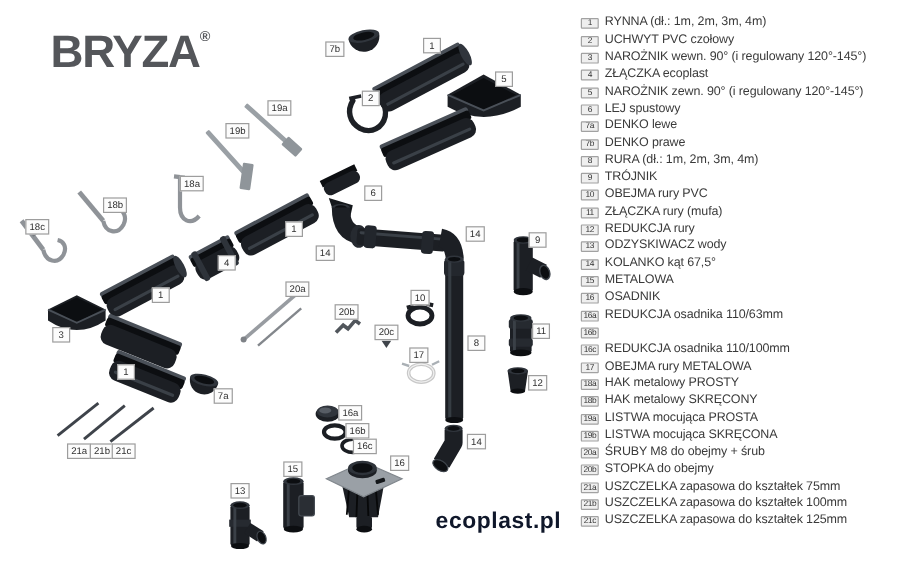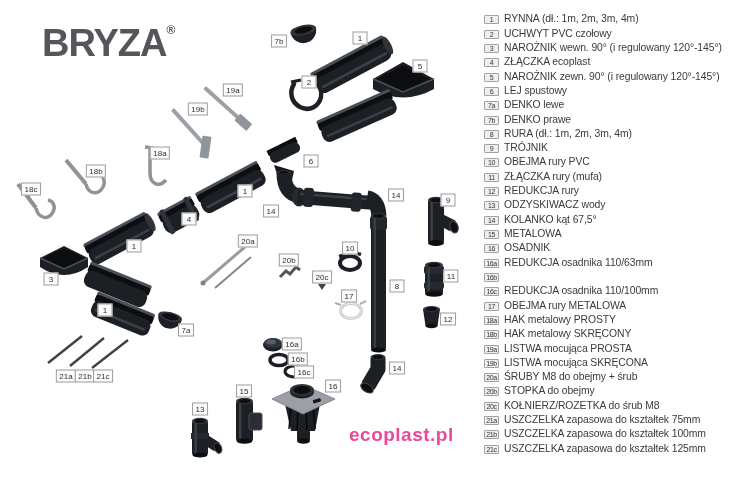--- a/index.html
+++ b/index.html
@@ -3,22 +3,22 @@
 <meta charset="utf-8">
 <style>
   html,body{margin:0;padding:0;background:#fff;}
   .stage{position:relative;width:750px;height:477px;background:#ffffff;overflow:hidden;
          font-family:"Liberation Sans",sans-serif;}
   
   .logo{position:absolute;left:30px;top:24px;font-size:38px;font-weight:bold;
         color:#54565a;line-height:1;letter-spacing:-1px;margin-left:12px;}
   .logo .reg{font-size:12px;font-weight:bold;vertical-align:22px;letter-spacing:0;}
   
-  .watermark{position:absolute;left:349px;top:424px;font-size:19px;font-weight:bold;
-             color:#ec4899;letter-spacing:0.5px;}
+  .watermark{position:absolute;left:363px;top:424px;font-size:19px;font-weight:bold;
+             color:#0f172a;letter-spacing:0.5px;}
   
   .diagram{position:absolute;left:0;top:0;}
   .pd{fill:#1c1f24;} .pi{fill:#0c0e11;} .ph{fill:#30353c;}
   .sheen{fill:#3a4047;} .rim{fill:#4a5058;}
   .metal{stroke:#8f9398;fill:none;}
   
   #diagram-labels{position:absolute;left:0;top:0;width:485px;height:477px;pointer-events:none;}
   .part-label{position:absolute;transform:translate(-50%,-50%);font-size:8px;line-height:9px;
               padding:1px 2.5px;border:1px solid #9d9d9d;background:#fcfcfc;color:#303030;
               min-width:8px;text-align:center;box-sizing:content-box;white-space:nowrap;}
@@ -407,24 +407,20 @@
       </div>
       <div class="legend-row">
         <span class="legend-num">20a</span>
         <span class="legend-text">ŚRUBY M8 do obejmy + śrub</span>
       </div>
       <div class="legend-row">
         <span class="legend-num">20b</span>
         <span class="legend-text">STOPKA do obejmy</span>
       </div>
       <div class="legend-row">
-        <span class="legend-num">20c</span>
-        <span class="legend-text">KOŁNIERZ/ROZETKA do śrub M8</span>
-      </div>
-      <div class="legend-row">
         <span class="legend-num">21a</span>
         <span class="legend-text">USZCZELKA zapasowa do kształtek 75mm</span>
       </div>
       <div class="legend-row">
         <span class="legend-num">21b</span>
         <span class="legend-text">USZCZELKA zapasowa do kształtek 100mm</span>
       </div>
       <div class="legend-row">
         <span class="legend-num">21c</span>
         <span class="legend-text">USZCZELKA zapasowa do kształtek 125mm</span>

